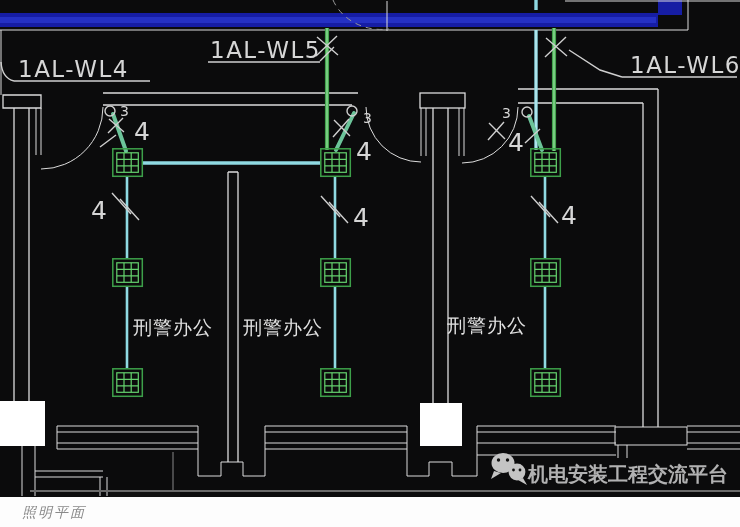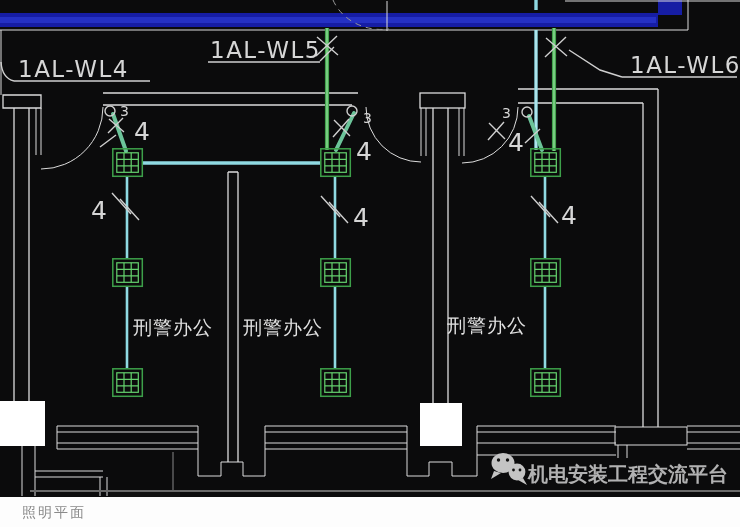--- a/index.html
+++ b/index.html
@@ -2,21 +2,21 @@
 <html style="--background: #0b0b0c; --feeder-blue: #161da4; --feeder-blue-light: #2531c4; --wall-white: #dcdcdc; --wire-cyan: #8fd9e2; --wire-cyan-bright: #c2ecf4; --wire-green: #43a24d; --wire-green-bright: #8fe098; --wire-teal: #6cc49a; --fixture-green: #3da04a; --fixture-green-bright: #65d26e; --text-white: #d6d6d6; --caption-gray: #8a8a8a; --watermark-gray: #c4c4c4; --fence-gray: #6a6a6a;"><head>
 <meta charset="utf-8">
 <style>
   html,body{margin:0;padding:0;background:#ffffff;}
   .stage{position:relative;width:740px;height:527px;overflow:hidden;background:#ffffff;
          font-family:"DejaVu Sans",sans-serif;padding-left:38px;}
   .cad{position:absolute;left:0;top:0;width:740px;height:497px;background:var(--background,#0b0b0c);}
   svg{display:block;}
   .caption-bar{position:absolute;left:0;top:497px;width:740px;height:30px;background:#fdfdfd;}
   .caption-bar span{display:inline-block;margin:7px 8px 0 22px;font-size:14px;letter-spacing:2px;
-                    color:var(--caption-gray,#8a8a8a);}
+                    color:var(--caption-gray,#8a8a8a);font-style:italic;}
   
   .wall{stroke:var(--wall-white,#dcdcdc);stroke-width:1.3;fill:none;}
   .wall-thin{stroke:var(--wall-white,#dcdcdc);stroke-width:1;fill:none;}
   .fence{stroke:var(--fence-gray,#6a6a6a);stroke-width:2;fill:none;}
   .wire-c{stroke:var(--wire-cyan,#8fd9e2);stroke-width:2.6;fill:none;}
   .wire-c-bold{stroke:var(--wire-cyan,#8fd9e2);stroke-width:3.4;fill:none;}
   .wire-c-core{stroke:var(--wire-cyan-bright,#c2ecf4);stroke-width:1.2;fill:none;}
   .wire-g{stroke:var(--wire-green,#43a24d);stroke-width:4.2;fill:none;}
   .wire-g-core{stroke:var(--wire-green-bright,#8fe098);stroke-width:1.4;fill:none;}
   .wire-d{stroke:var(--wire-teal,#6cc49a);stroke-width:4;fill:none;stroke-linecap:round;}

